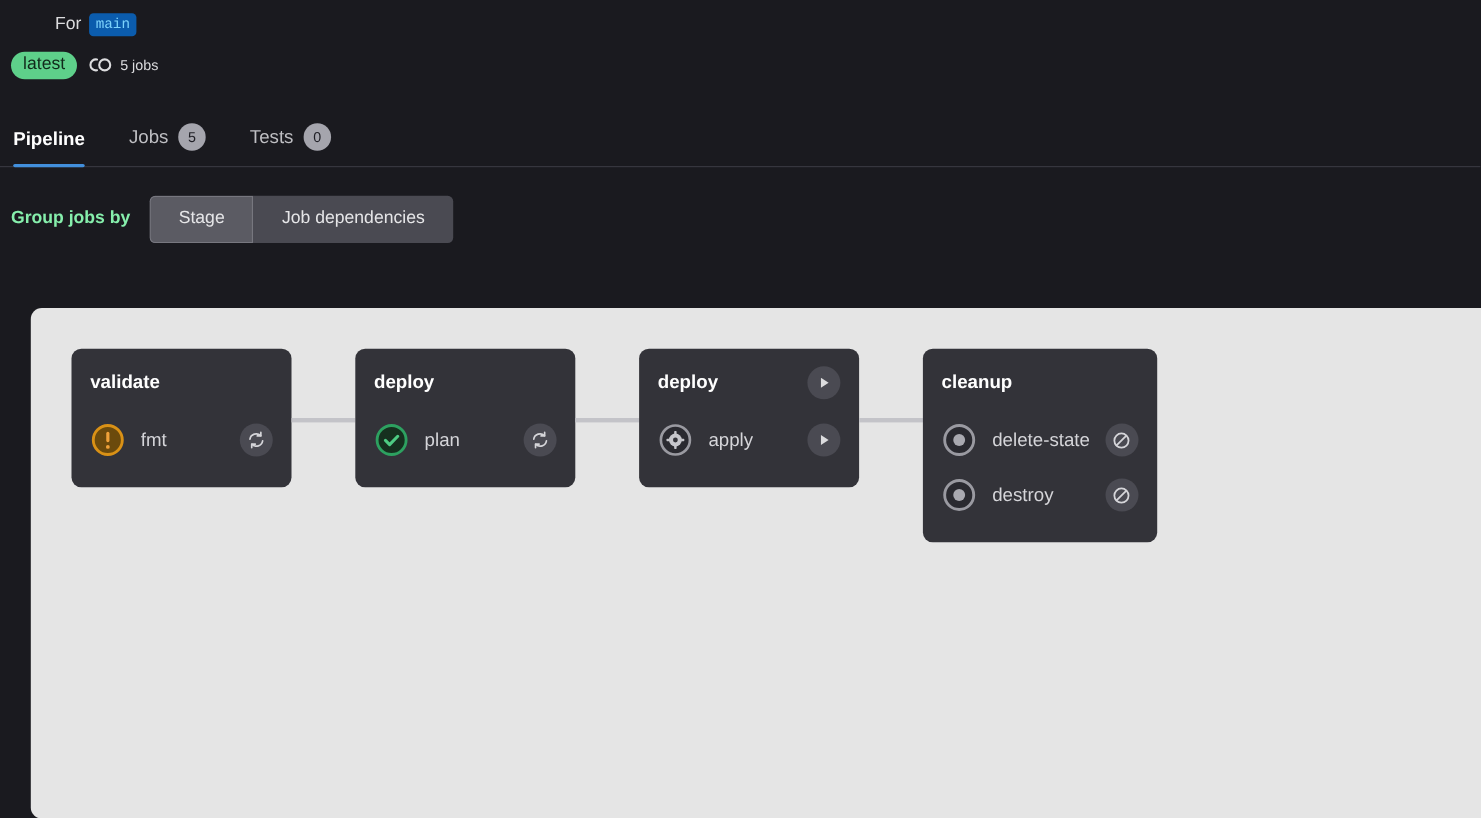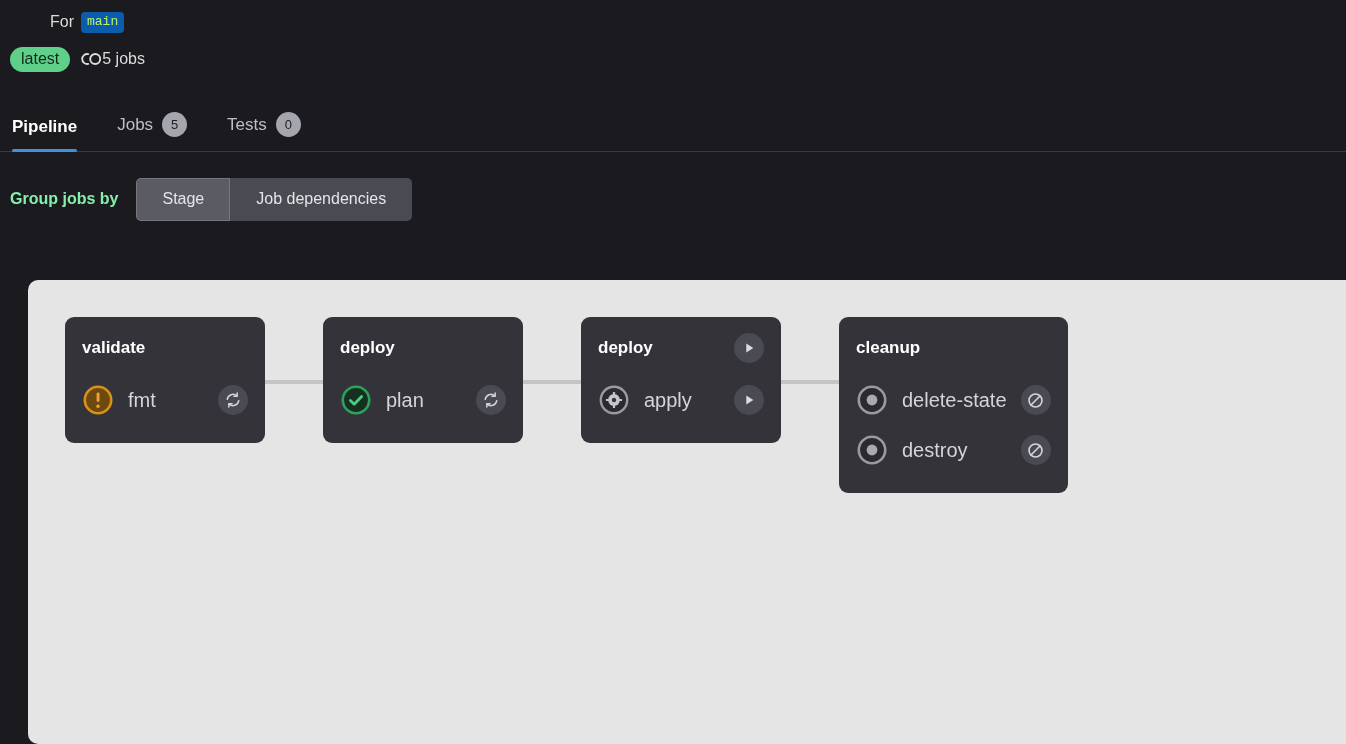--- a/index.html
+++ b/index.html
@@ -23,21 +23,21 @@
     color: #dcdcde;
     display: flex;
     align-items: center;
     gap: 7px;
     height: 24px;
     margin-left: 40px;
   }
   .ref-badge {
     display: inline-block;
     background: #0b5cad;
-    color: #bef264;
+    color: #7dd3fc;
     font-family: "Liberation Mono", monospace;
     font-size: 13px;
     line-height: 18px;
     padding: 1px 6px 2px 6px;
     border-radius: 4px;
   }
 
   .meta-line {
     display: flex;
     align-items: center;
@@ -50,21 +50,22 @@
     color: #11291b;
     font-size: 16px;
     line-height: 18px;
     font-weight: 400;
     padding: 3px 11px 4px 11px;
     border-radius: 14px;
   }
   .jobs-count {
     display: flex;
     align-items: center;
-    font-size: 16px;
+    gap: 7px;
+    font-size: 13px;
     color: #dcdcde;
   }
   .jobs-count svg { display: block; }
 
   
   #tabs {
     margin-top: 24px;
     display: flex;
     align-items: flex-end;
     gap: 0;
@@ -193,21 +194,21 @@
     white-space: nowrap;
   }
 
   .job-row {
     display: flex;
     align-items: center;
     gap: 14px;
     height: 50px;
   }
   .job-name {
-    font-size: 20px;
+    font-size: 17px;
     color: #d5d5d9;
     white-space: nowrap;
     flex: 1 1 auto;
     line-height: 22px;
   }
 
   .action-btn {
     width: 30px;
     height: 30px;
     border-radius: 50%;

